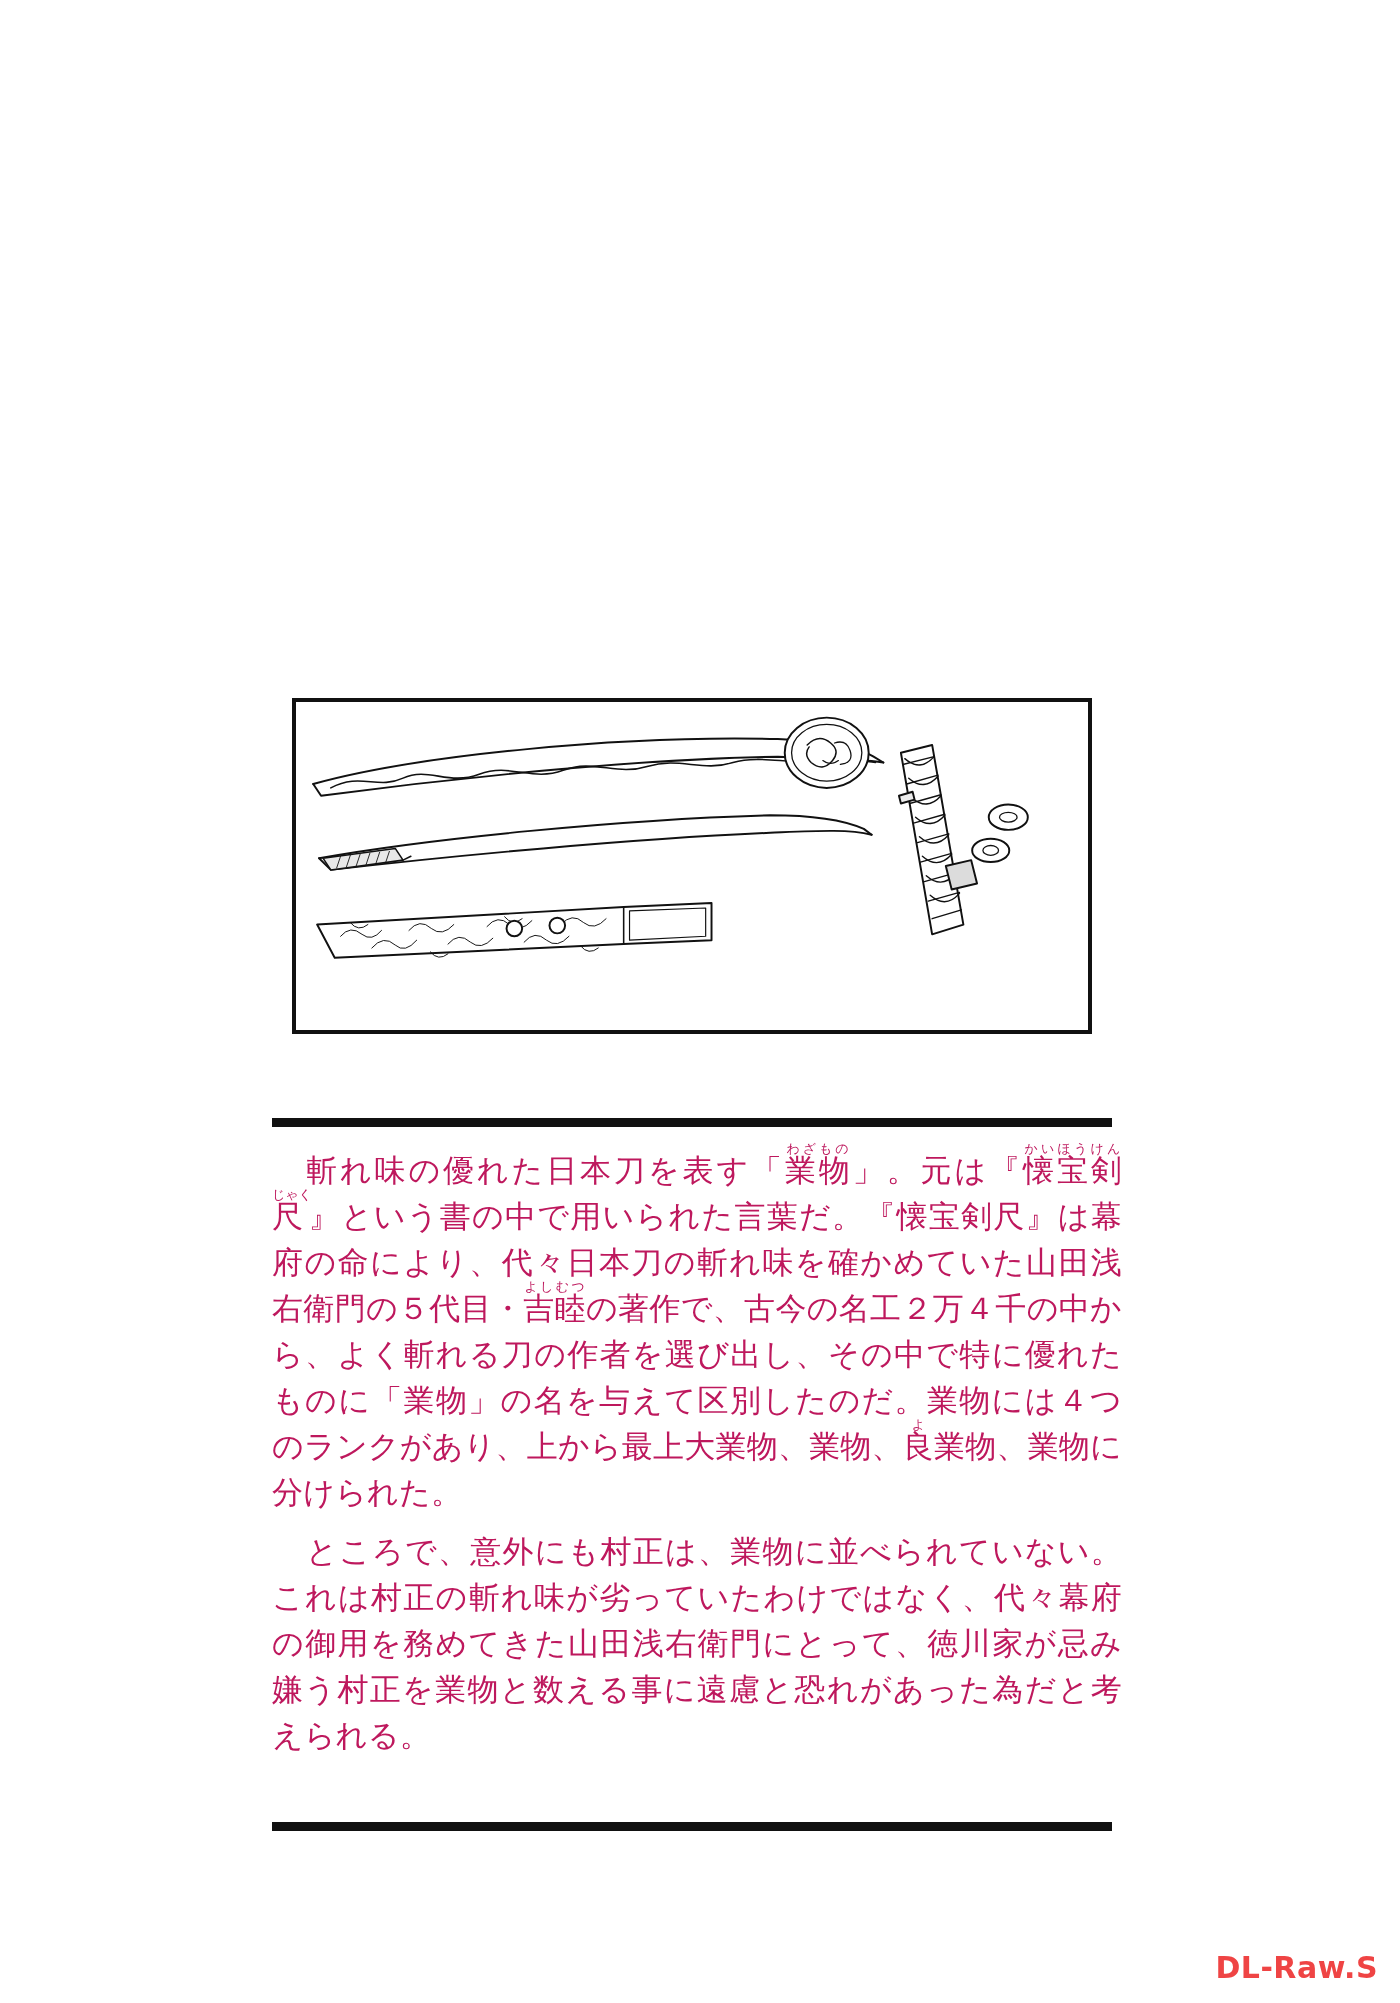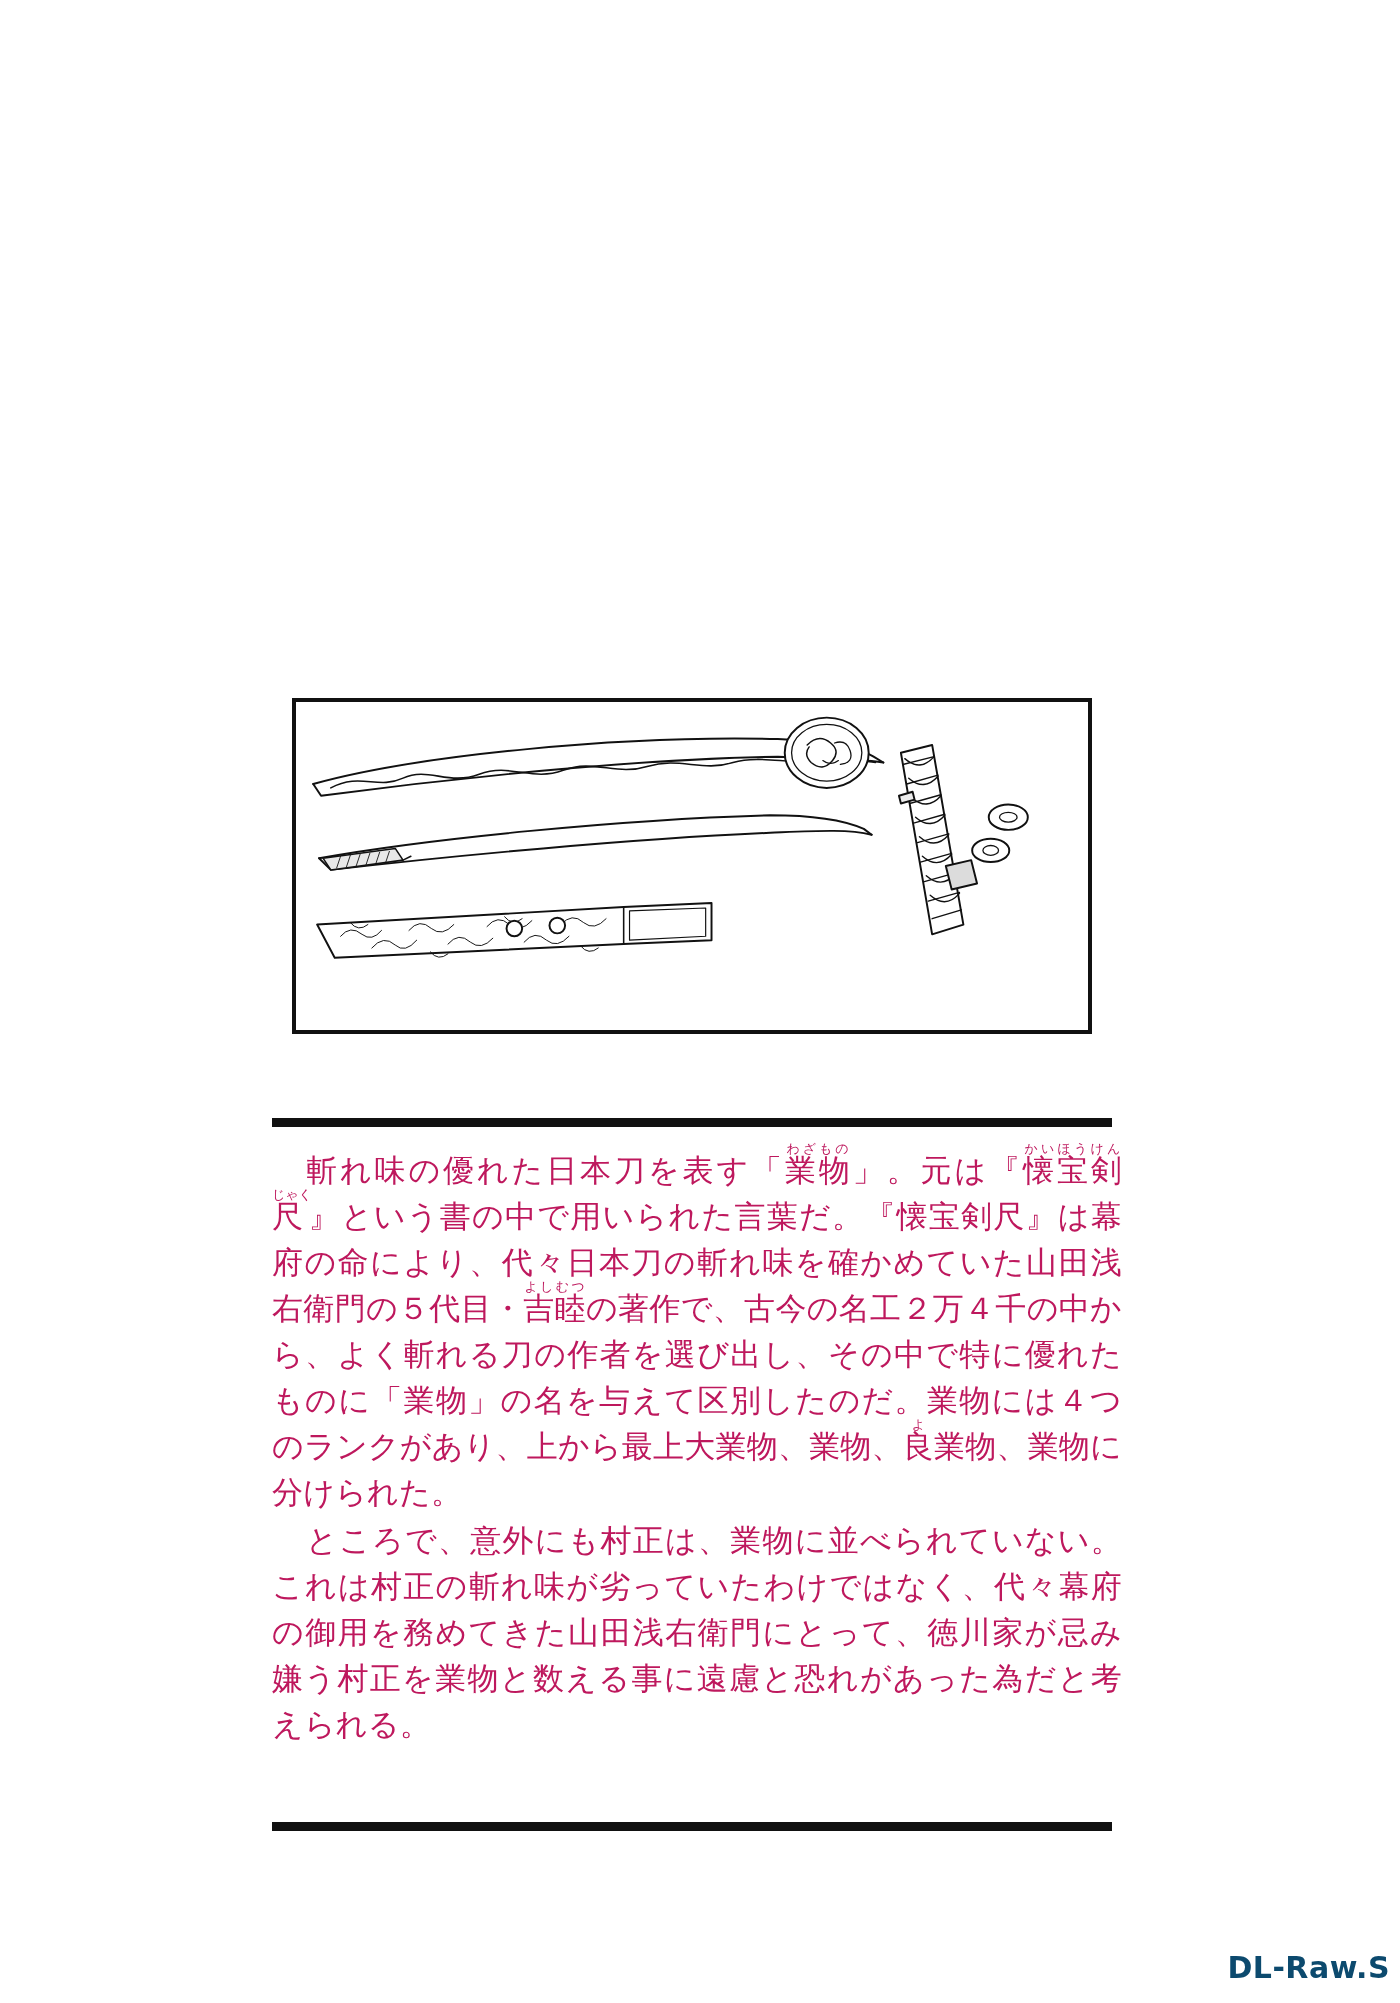--- a/index.html
+++ b/index.html
@@ -60,40 +60,40 @@
     color: #be185d;
     letter-spacing: 0.2px;
     text-align: justify;
     text-justify: inter-character;
   }
   .body-text p {
     margin: 0;
     text-indent: 34px;
   }
   .body-text p + p {
-    margin-top: 2px;
+    margin-top: 13px;
   }
 
   ruby { ruby-position: over; }
   rt {
     font-size: 13px;
     line-height: 1.05;
     letter-spacing: 0;
     font-family: "DejaVu Sans", sans-serif;
   }
 
   
   .watermark {
     position: absolute;
-    right: 10px;
+    right: 22px;
     bottom: 18px;
     font-family: "DejaVu Sans", sans-serif;
     font-size: 30px;
     font-weight: bold;
-    color: #0c4a6e;
+    color: #ef4444;
     letter-spacing: 0.5px;
     white-space: nowrap;
   }
 </style>
 </head>
 <body>
 
 <div class="page">
 
   <div class="figure-panel">

